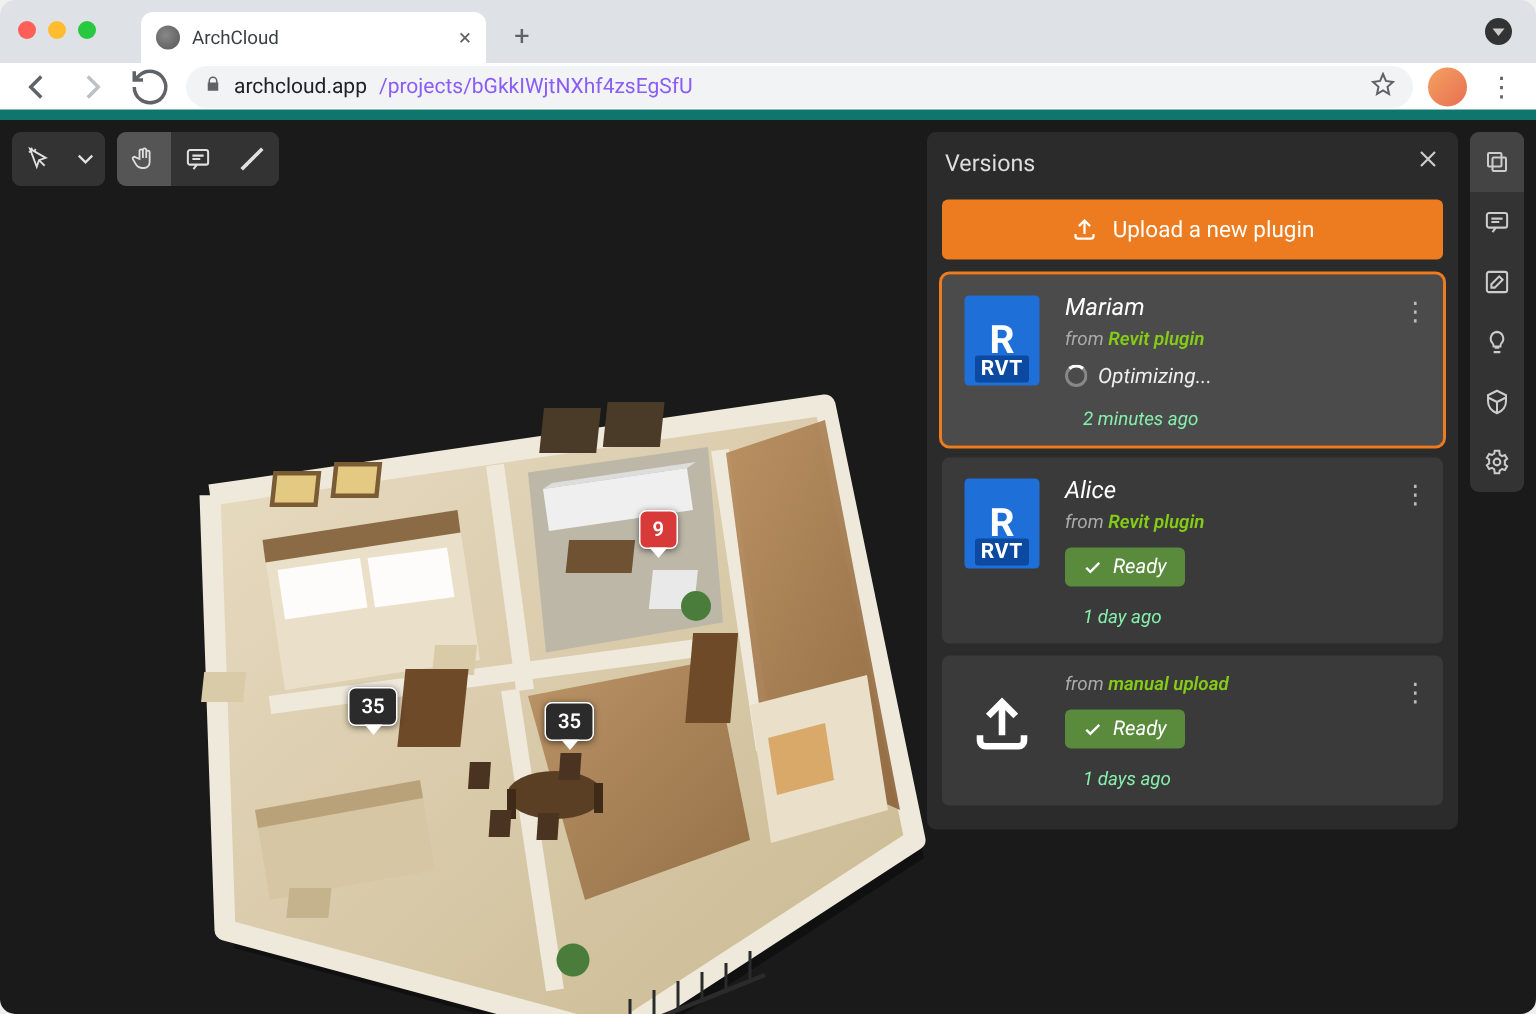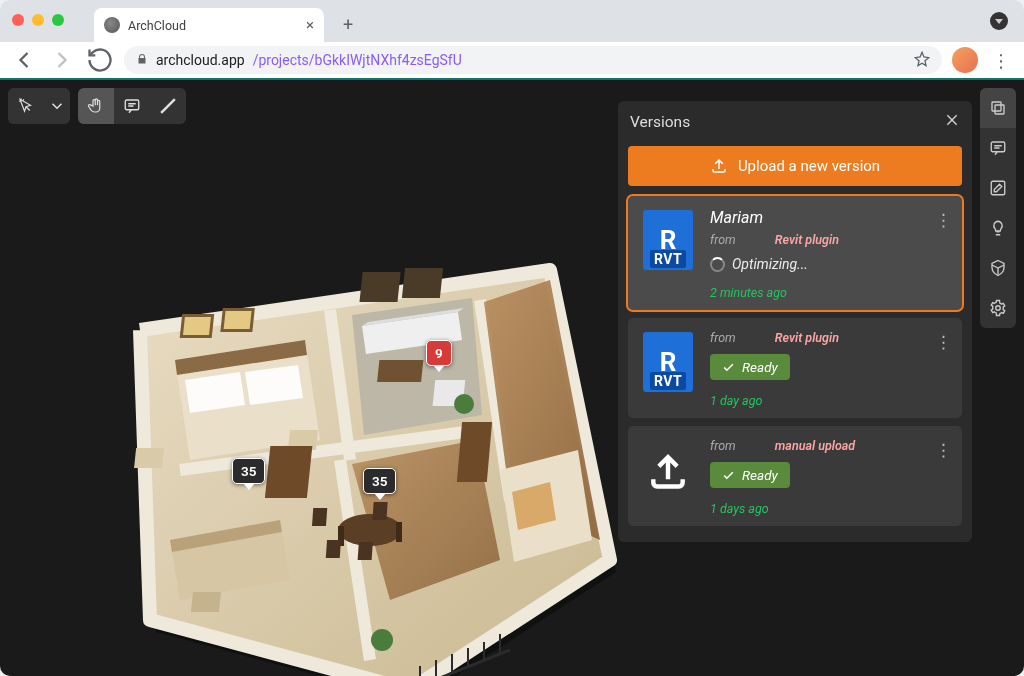--- a/index.html
+++ b/index.html
@@ -67,21 +67,21 @@
   }
   .avatar-top {
     position: absolute; right: 16px; top: 12px;
     width: 18px; height: 18px; border-radius: 50%;
     background: #333; display: flex; align-items: center; justify-content: center;
   }
   .avatar-top::after { content: ""; width:0;height:0;border-left:4px solid transparent;border-right:4px solid transparent;border-top:5px solid #ccc;}
   .addrbar {
     height: 38px;
     background: #fff;
-    border-bottom: 2px solid #0f766e;
+    border-bottom: 7px solid #0f766e;
     display: flex;
     align-items: center;
     padding: 0 10px;
     gap: 10px;
   }
   .nav-icon {
     width: 28px; height: 28px; display: flex; align-items: center; justify-content: center;
     color: #5f6368; cursor: pointer; border-radius: 50%;
   }
   .nav-icon.disabled { color: #bdc1c6; }
@@ -150,21 +150,21 @@
     width: 36px; height: 40px;
     display: flex; align-items: center; justify-content: center;
     color: #ccc; cursor: pointer;
   }
   .rail-btn:first-child { border-radius: 6px 6px 0 0; background:#444; }
   .rail-btn svg { width: 18px; height: 18px; }
 
   
   .panel {
     position: absolute;
-    right: 52px; top: 21px;
+    right: 52px; top: 8px;
     width: 354px;
     background: #2b2b2b;
     border-radius: 6px;
     color: #e8e8e8;
     display: flex;
     flex-direction: column;
     padding-bottom: 8px;
   }
   .panel-head {
     display: flex; align-items: center; justify-content: space-between;
@@ -215,39 +215,39 @@
   .rvt-badge .big { font-size: 26px; line-height: 1; }
   .rvt-badge .small {
     position: absolute; bottom: 2px;
     background: #0b4aa0; font-size: 14px; padding: 1px 4px; border-radius: 2px;
     letter-spacing: 0.5px;
   }
   .upload-thumb svg { width: 44px; height: 44px; color:#fff; }
   .vcard-body { flex: 1; display: flex; flex-direction: column; gap: 5px; font-style: italic; }
   .v-name { font-size: 16px; color: #fff; }
   .v-from { font-size: 12.5px; color: #aaa; }
-  .v-from b { color: #fca5a5; font-weight: 600; margin-left: 36px; }
+  .v-from b { color: #84cc16; font-weight: 600; }
   .v-status {
-    display: inline-flex; align-items: center; gap: 7px;
+    display: inline-flex; align-items: flex-start; gap: 7px;
     font-size: 14px; color: #eee; margin-top: 4px;
   }
   .spinner {
     width: 15px; height: 15px; border: 2px solid #888; border-top-color: #fff;
     border-radius: 50%;
     animation: spin 1s linear infinite;
   }
   @keyframes spin { to { transform: rotate(360deg); } }
   .ready-pill {
     display: inline-flex; align-items: center; gap: 7px;
     background: #5a8a3c; color: #fff;
     padding: 5px 12px; border-radius: 4px; font-size: 13.5px;
     width: fit-content; margin-top: 4px;
   }
   .ready-pill svg { width: 13px; height: 13px; }
-  .v-time { font-size: 12.5px; color: #22c55e; margin-top: 8px; }
+  .v-time { font-size: 12.5px; color: #86efac; margin-top: 8px; margin-left: 12px; }
   .card-menu {
     position: absolute; right: 10px; top: 14px; color: #bbb; cursor: pointer;
     font-size: 17px;
   }
 
   
   .floorplan-wrap {
     position: absolute;
     left: 80px; top: 160px;
     width: 540px; height: 460px;
@@ -473,21 +473,21 @@
           <svg width="16" height="16" viewBox="0 0 24 24" stroke="currentColor" stroke-width="2.2" fill="none">
               <path d="M5 5l14 14M19 5L5 19"></path>
             </svg>
         </span>
       </div>
       <div class="upload-btn">
         <svg viewBox="0 0 24 24" fill="none" stroke="currentColor" stroke-width="2">
             <path d="M12 16V4M7 9l5-5 5 5"></path>
             <path d="M4 16v2a2 2 0 0 0 2 2h12a2 2 0 0 0 2-2v-2"></path>
           </svg>
-        <span>Upload a new version</span>
+        <span>Upload a new plugin</span>
       </div>
       <div id="versions-host">
           <div class="version-card active">
             <div class="vcard-thumb">
               <div class="rvt-badge">
                 <span class="big">R</span>
                 <span class="small">RVT</span>
               </div>
             </div>
             <div class="vcard-body">
@@ -502,20 +502,21 @@
             <div class="card-menu">⋮</div>
           </div>
           <div class="version-card">
             <div class="vcard-thumb">
               <div class="rvt-badge">
                 <span class="big">R</span>
                 <span class="small">RVT</span>
               </div>
             </div>
             <div class="vcard-body">
+              <div class="v-name">Alice</div>
               <div class="v-from">from <b>Revit plugin</b></div>
               <div class="ready-pill">
                 <svg viewBox="0 0 24 24" fill="none" stroke="currentColor" stroke-width="3">
                   <path d="M4 12l5 5L20 6"></path>
                 </svg>
                 <span>Ready</span>
               </div>
               <div class="v-time">1 day ago</div>
             </div>
             <div class="card-menu">⋮</div>

